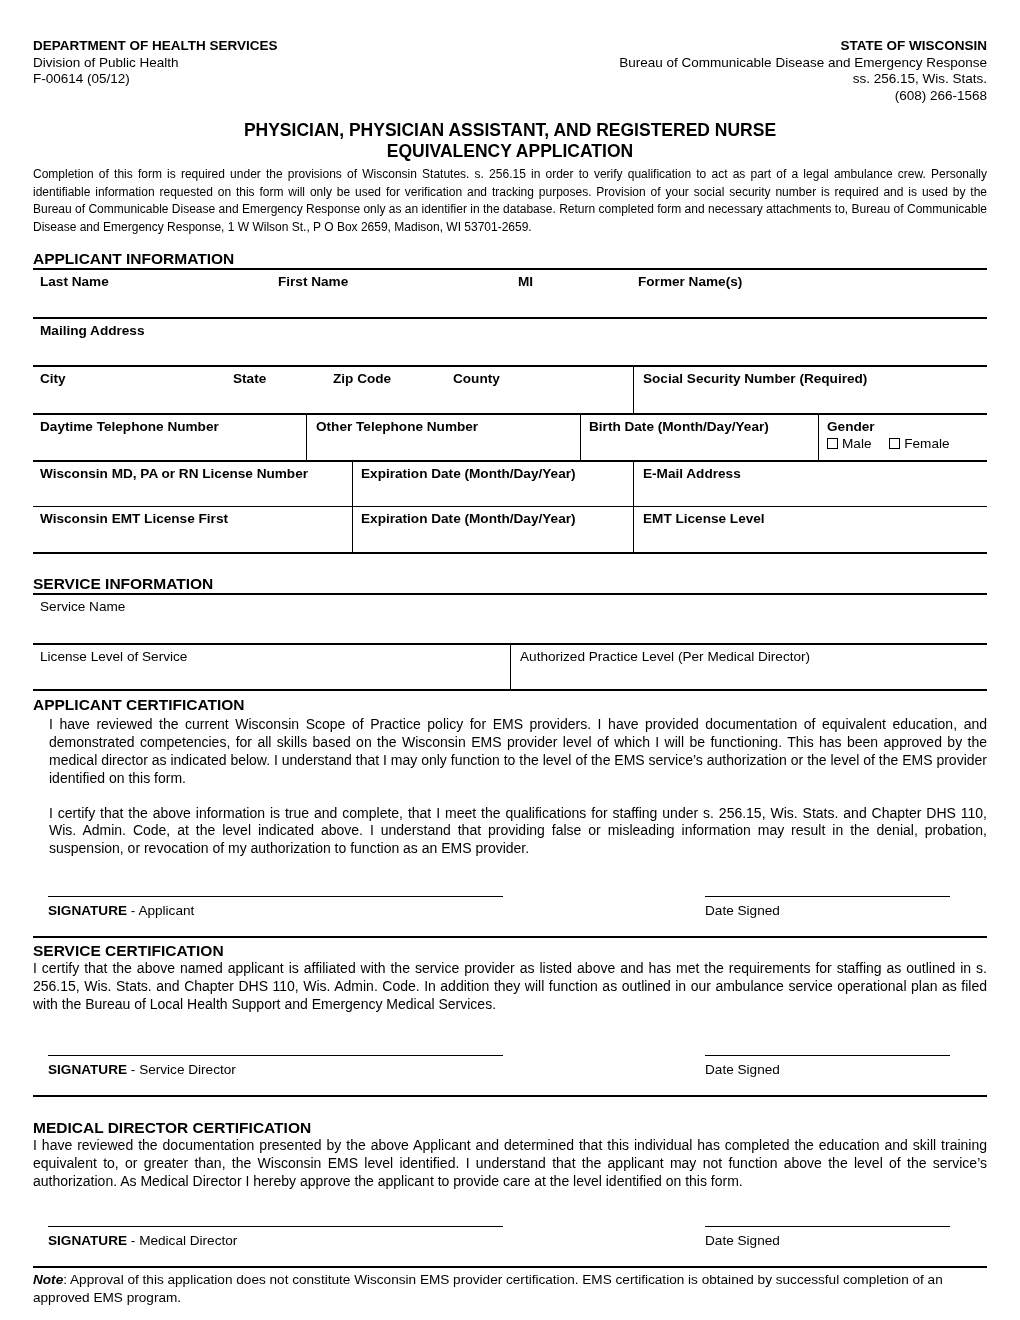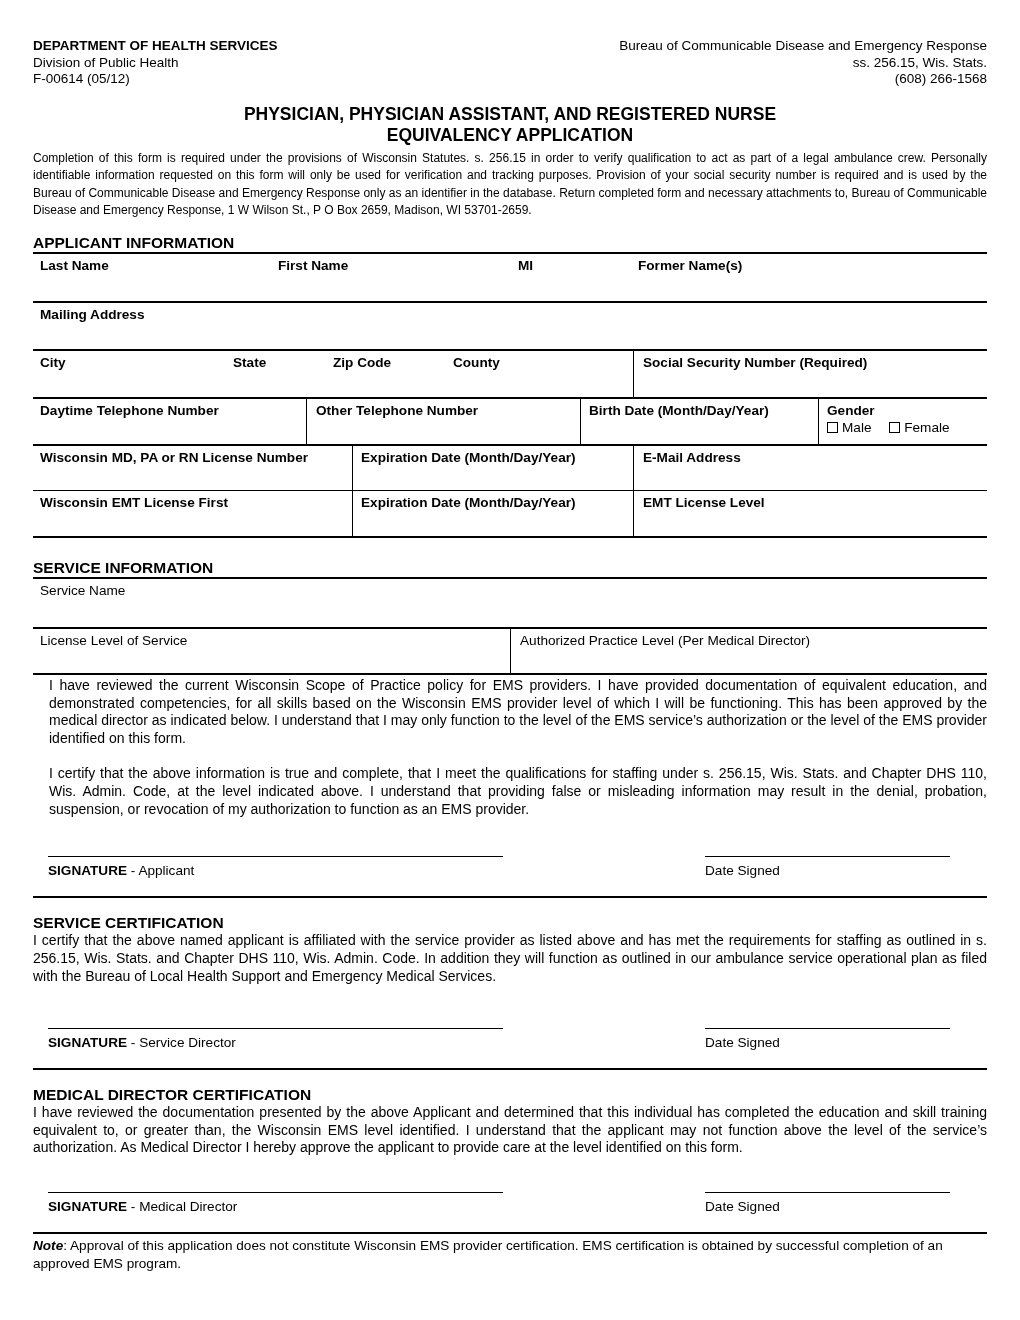--- a/index.html
+++ b/index.html
@@ -164,20 +164,21 @@
 
 <div class="page">
 
   <div class="hdr">
     <div class="hdr-left">
       <div><b>DEPARTMENT OF HEALTH SERVICES</b></div>
       <div>Division of Public Health</div>
       <div>F-00614 (05/12)</div>
     </div>
     <div class="hdr-right">
+      <div><b>STATE OF WISCONSIN</b></div>
       <div>Bureau of Communicable Disease and Emergency Response</div>
       <div>ss. 256.15, Wis. Stats.</div>
       <div>(608) 266-1568</div>
     </div>
   </div>
 
   <div class="title">PHYSICIAN, PHYSICIAN ASSISTANT, AND REGISTERED NURSE</div>
   <div class="title title-line2">EQUIVALENCY APPLICATION</div>
 
   <div class="intro">Completion of this form is required under the provisions of Wisconsin Statutes. s. 256.15 in order to verify qualification to act as part of a legal ambulance crew. Personally identifiable information requested on this form will only be used for verification and tracking purposes. Provision of your social security number is required and is used by the Bureau of Communicable Disease and Emergency Response only as an identifier in the database. Return completed form and necessary attachments to, Bureau of Communicable Disease and Emergency Response, 1 W Wilson St., P O Box 2659, Madison, WI 53701-2659.</div>
@@ -243,43 +244,44 @@
     <span class="lbl-reg" style="left:7px">Service Name</span>
   </div>
 
   <div class="cellrow row thick" style="height:46px">
     <span class="lbl-reg" style="left:7px">License Level of Service</span>
     <span class="vdiv" style="left:477px"></span>
     <span class="lbl-reg" style="left:487px">Authorized Practice Level  (Per Medical Director)</span>
   </div>
   <div class="rule-thick"></div>
 
+  <div class="sec-head" style="padding-top:4px">APPLICANT CERTIFICATION</div>
   <div class="para para-indent" style="margin-top:2px">I have reviewed the current Wisconsin Scope of Practice policy for EMS providers. I have provided documentation of equivalent education, and demonstrated competencies, for all skills based on the Wisconsin EMS provider level of which I will be functioning. This has been approved by the medical director as indicated below. I understand that I may only function to the level of the EMS service’s authorization or the level of the EMS provider identified on this form.</div>
   <div class="para para-indent" style="margin-top:17px">I certify that the above information is true and complete, that I meet the qualifications for staffing under s. 256.15, Wis. Stats. and Chapter DHS 110, Wis. Admin. Code, at the level indicated above. I understand that providing false or misleading information may result in the denial, probation, suspension, or revocation of my authorization to function as an EMS provider.</div>
 
   <div class="sigblock" style="margin-top:26px">
     <span class="sigline a"></span>
     <span class="sigline b"></span>
     <span class="sigcap a"><b>SIGNATURE</b><span> - Applicant</span></span>
     <span class="sigcap b">Date Signed</span>
   </div>
 
   <div class="rule-thick"></div>
-  <div class="sec-head" style="padding-top:15px">SERVICE CERTIFICATION</div>
+  <div class="sec-head" style="padding-top:3px">SERVICE CERTIFICATION</div>
   <div class="para">I certify that the above named applicant is affiliated with the service provider as listed above and has met the requirements for staffing as outlined in s. 256.15, Wis. Stats. and Chapter DHS 110, Wis. Admin. Code. In addition they will function as outlined in our ambulance service operational plan as filed with the Bureau of Local Health Support and Emergency Medical Services.</div>
 
   <div class="sigblock" style="margin-top:30px">
     <span class="sigline a"></span>
     <span class="sigline b"></span>
     <span class="sigcap a"><b>SIGNATURE</b><span> - Service Director</span></span>
     <span class="sigcap b">Date Signed</span>
   </div>
 
   <div class="rule-thick"></div>
-  <div class="sec-head" style="padding-top:15px">MEDICAL DIRECTOR CERTIFICATION</div>
+  <div class="sec-head" style="padding-top:21px">MEDICAL DIRECTOR CERTIFICATION</div>
   <div class="para">I have reviewed the documentation presented by the above Applicant and determined that this individual has completed the education and skill training equivalent to, or greater than, the Wisconsin EMS level identified.  I understand that the applicant may not function above the level of the service’s authorization.  As Medical Director I hereby approve the applicant to provide care at the level identified on this form.</div>
 
   <div class="sigblock" style="margin-top:23px">
     <span class="sigline a"></span>
     <span class="sigline b"></span>
     <span class="sigcap a"><b>SIGNATURE</b><span> - Medical Director</span></span>
     <span class="sigcap b">Date Signed</span>
   </div>
 
   <div class="rule-thick"></div>

